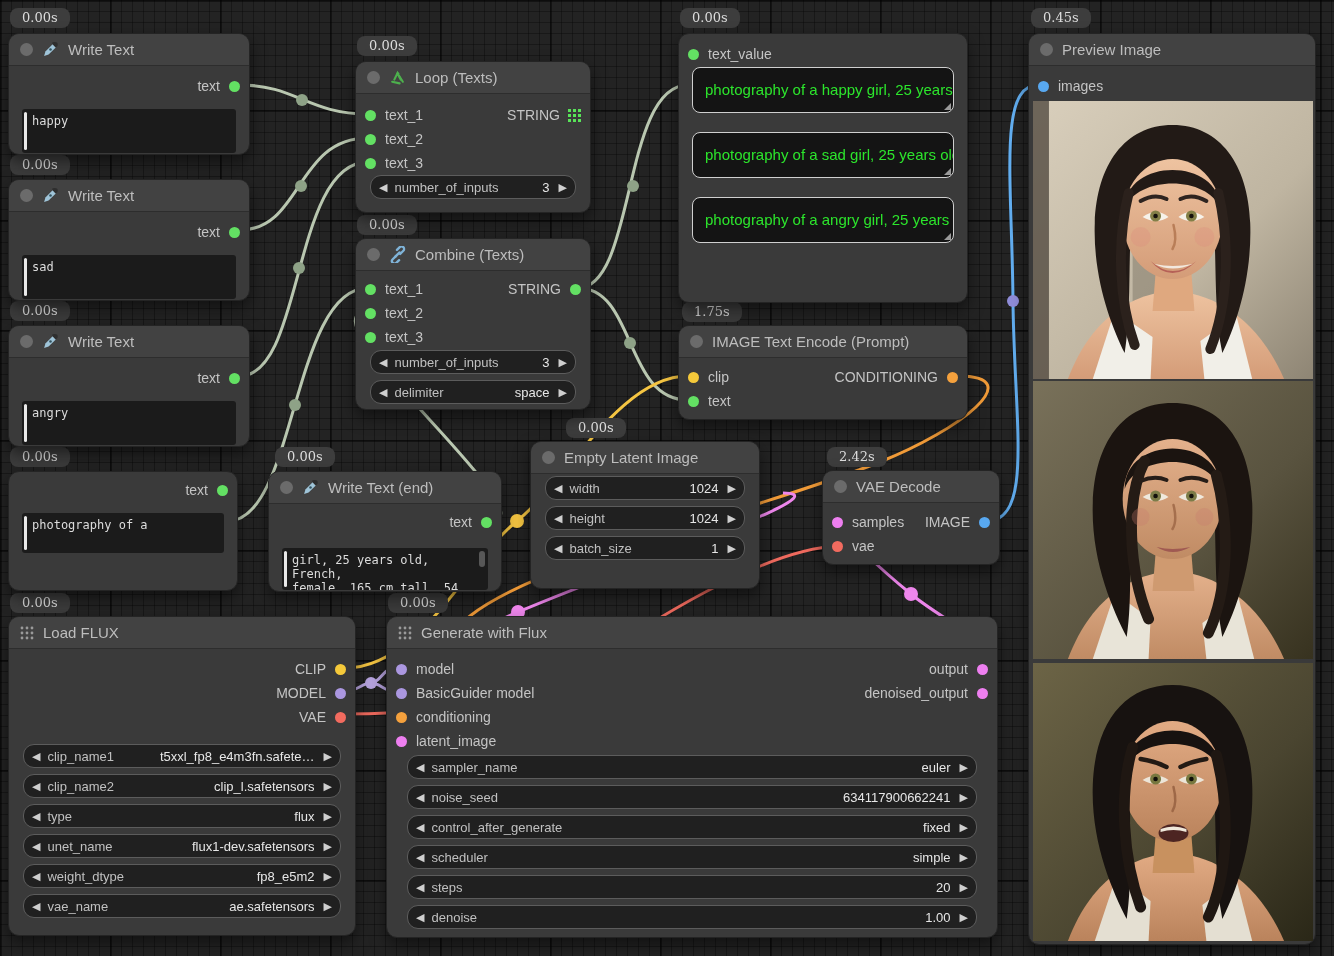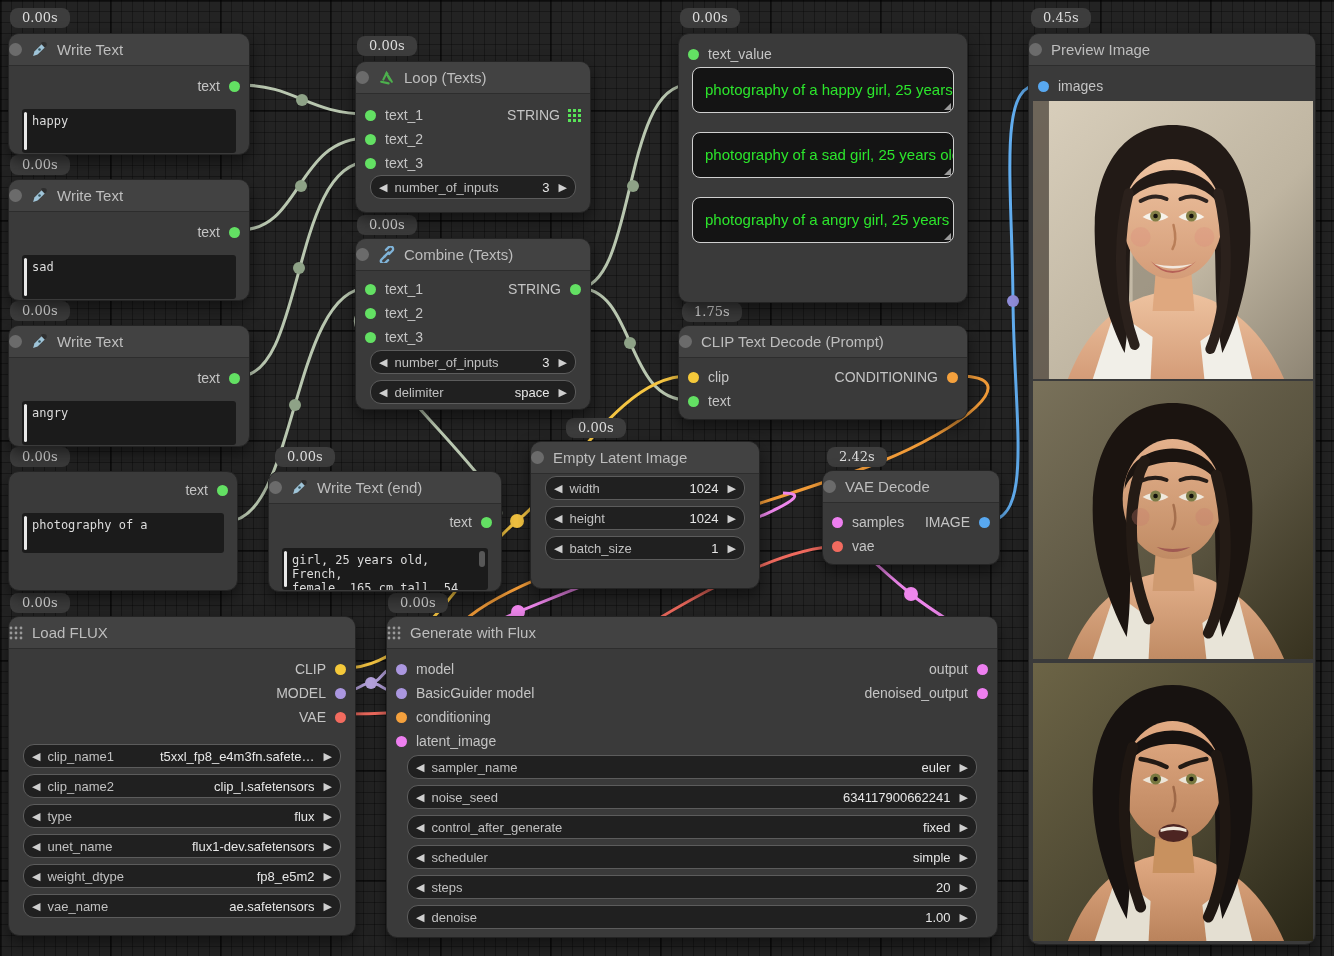--- a/index.html
+++ b/index.html
@@ -11,21 +11,21 @@
       linear-gradient(90deg,rgba(0,0,0,.30) 1px,transparent 1px),
       linear-gradient(rgba(0,0,0,.45) 2px,transparent 2px),
       linear-gradient(90deg,rgba(0,0,0,.45) 2px,transparent 2px);
     background-size:11px 11px,11px 11px,110px 110px,110px 110px;}
   #wires{position:absolute;left:0;top:0;z-index:1;}
   #wires path{fill:none;stroke-width:3;}
   .badge{position:absolute;z-index:2;background:#3d3d3d;border-radius:8px;padding:2px 12px 3px;
     font-family:"DejaVu Serif",serif;font-size:13px;color:#dcdcdc;}
   .node{position:absolute;z-index:2;background:#3a3a3a;border:1px solid #242424;border-radius:11px;
     box-shadow:0 7px 16px rgba(0,0,0,.5);color:#c6c6c6;box-sizing:border-box;}
-  .title{height:32px;display:flex;align-items:center;gap:9px;padding:0 0;background:#424242;
+  .title{height:32px;display:flex;align-items:center;gap:9px;padding:0 11px;background:#424242;
     border-radius:10px 10px 0 0;border-bottom:1px solid #2d2d2d;font-size:15px;color:#bdbdbd;box-sizing:border-box;}
   .tdot{width:13px;height:13px;border-radius:50%;background:#6b6b6b;flex:0 0 auto;}
   .ticon{width:17px;height:17px;flex:0 0 auto;display:inline-block;}
   .slots{padding-top:8px;}
   .slots.p6{padding-top:6px;} .slots.p7{padding-top:7px;} .slots.p9{padding-top:9px;}
   .row{display:flex;align-items:center;height:24px;padding:0 9px;font-size:14px;color:#c4c4c4;}
   .row .sp{flex:1;}
   .dot{width:11px;height:11px;border-radius:50%;flex:0 0 auto;}
   .dot.in{margin-right:9px;} .dot.out{margin-left:9px;}
   .widget{height:22px;border-radius:11px;background:#202020;border:1px solid #5c5c5c;display:flex;
@@ -311,21 +311,21 @@
   <div class="flexgap"></div>
   <div class="showbox">
     <div class="showtext">photography of a angry girl, 25 years old, French, female, 165</div>
     <span class="rsz"></span>
   </div>
 </div>
 
 <div class="node" style="left:678px;top:325px;width:290px;height:95px">
   <div class="title">
     <span class="tdot"></span>
-    <span>CLIP Text Decode (Prompt)</span>
+    <span>IMAGE Text Encode (Prompt)</span>
   </div>
   <div class="slots p7">
     <div class="row">
       <span class="dot in" style="background:#f5c93a"></span>
       <span>clip</span>
       <span class="sp"></span>
       <span>CONDITIONING</span>
       <span class="dot out" style="background:#f5a13d"></span>
     </div>
     <div class="row">

